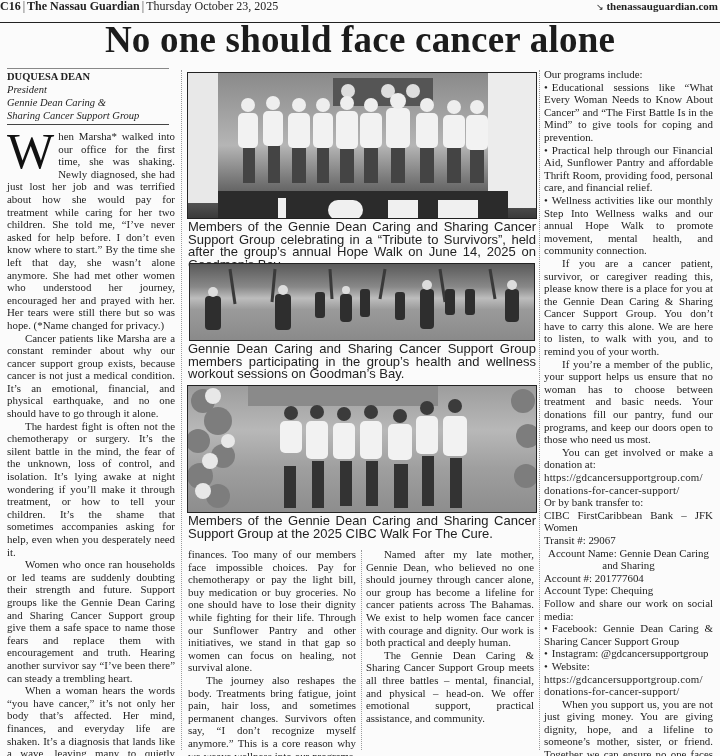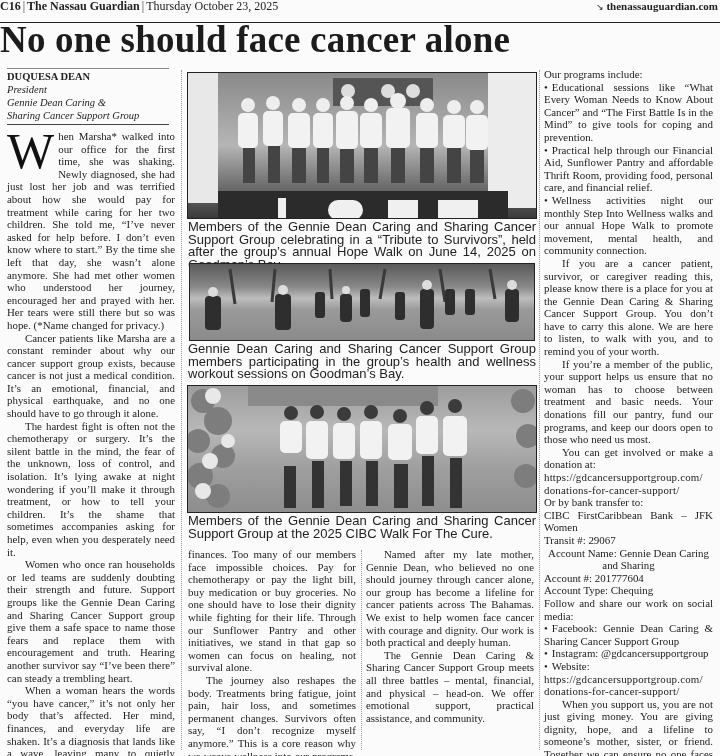--- a/index.html
+++ b/index.html
@@ -6,21 +6,21 @@
   html, body { width: 720px; height: 756px; overflow: hidden; background: #fbfbfb; }
   body { font-family: "DejaVu Serif", serif; color: #222; position: relative; }
 
   .masthead { position: absolute; left: 0; top: 0; width: 720px; height: 23px; border-bottom: 1.5px solid #222; font-size: 10.5px; line-height: 12px; }
   .masthead .left { position: absolute; left: 0; top: 0; font-family: "Liberation Serif", serif; font-size: 12px; color: #222; white-space: nowrap; }
   .masthead .left b { font-weight: bold; }
   .masthead .sep { color: #444; padding: 0 2px; }
   .masthead .right { position: absolute; right: 2px; top: 0; font-family: "Liberation Serif", serif; font-weight: bold; font-size: 11px; white-space: nowrap; }
   .masthead .arrow { font-weight: normal; font-size: 9px; margin-right: 3px; }
 
-  .headline { position: absolute; left: 0; top: 17px; width: 720px; text-align: left; font-family: "Liberation Serif", serif; font-size: 37px; line-height: 46px; color: #1c1c1c; letter-spacing: 0.2px; }
+  .headline { position: absolute; left: 0; top: 17px; width: 720px; text-align: center; font-family: "Liberation Serif", serif; font-size: 37px; line-height: 46px; color: #1c1c1c; letter-spacing: 0.2px; }
 
   .col { position: absolute; font-family: "Liberation Serif", serif; font-size: 10.9px; line-height: 12.6px; color: #222; text-align: justify; }
   .col p { text-indent: 18px; }
   .col p.noindent { text-indent: 0; }
   .col1 { left: 7px; top: 68px; width: 168px; }
   .col2 { left: 188px; top: 548px; width: 168px; }
   .col3 { left: 366px; top: 548px; width: 168px; }
   .col4 { left: 544px; top: 68px; width: 169px; }
 
   .rule-top { position: absolute; left: 7px; top: 68px; width: 162px; height: 1px; background: #888; }
@@ -222,21 +222,21 @@
 
 <div class="col col3">
   <p>Named after my late mother, Gennie Dean, who believed no one should journey through cancer alone, our group has become a lifeline for cancer patients across The Bahamas. We exist to help women face cancer with courage and dignity. Our work is both practical and deeply human.</p>
   <p>The Gennie Dean Caring &amp; Sharing Cancer Support Group meets all three battles – mental, financial, and physical – head-on. We offer emotional support, practical assistance, and community.</p>
 </div>
 
 <div class="col col4">
   <p class="noindent">Our programs include:</p>
   <p class="noindent bullet">Educational sessions like “What Every Woman Needs to Know About Cancer” and “The First Battle Is in the Mind” to give tools for coping and prevention.</p>
   <p class="noindent bullet">Practical help through our Financial Aid, Sunflower Pantry and affordable Thrift Room, providing food, personal care, and financial relief.</p>
-  <p class="noindent bullet">Wellness activities night our monthly Step Into Wellness walks and our annual Hope Walk to promote movement, mental health, and community connection.</p>
+  <p class="noindent bullet">Wellness activities like our monthly Step Into Wellness walks and our annual Hope Walk to promote movement, mental health, and community connection.</p>
   <p>If you are a cancer patient, survivor, or caregiver reading this, please know there is a place for you at the Gennie Dean Caring &amp; Sharing Cancer Support Group. You don’t have to carry this alone. We are here to listen, to walk with you, and to remind you of your worth.</p>
   <p>If you’re a member of the public, your support helps us ensure that no woman has to choose between treatment and basic needs. Your donations fill our pantry, fund our programs, and keep our doors open to those who need us most.</p>
   <p>You can get involved or make a donation at:</p>
   <p class="noindent url"><span>https://gdcancersupportgroup.com/</span><br><span>donations-for-cancer-support/</span></p>
   <p class="noindent">Or by bank transfer to:</p>
   <p class="noindent">CIBC FirstCaribbean Bank – JFK Women</p>
   <p class="noindent">Transit #: 29067</p>
   <p class="noindent" style="text-align:center;">Account Name: Gennie Dean Caring and Sharing</p>
   <p class="noindent">Account #: 201777604</p>
   <p class="noindent">Account Type: Chequing</p>

